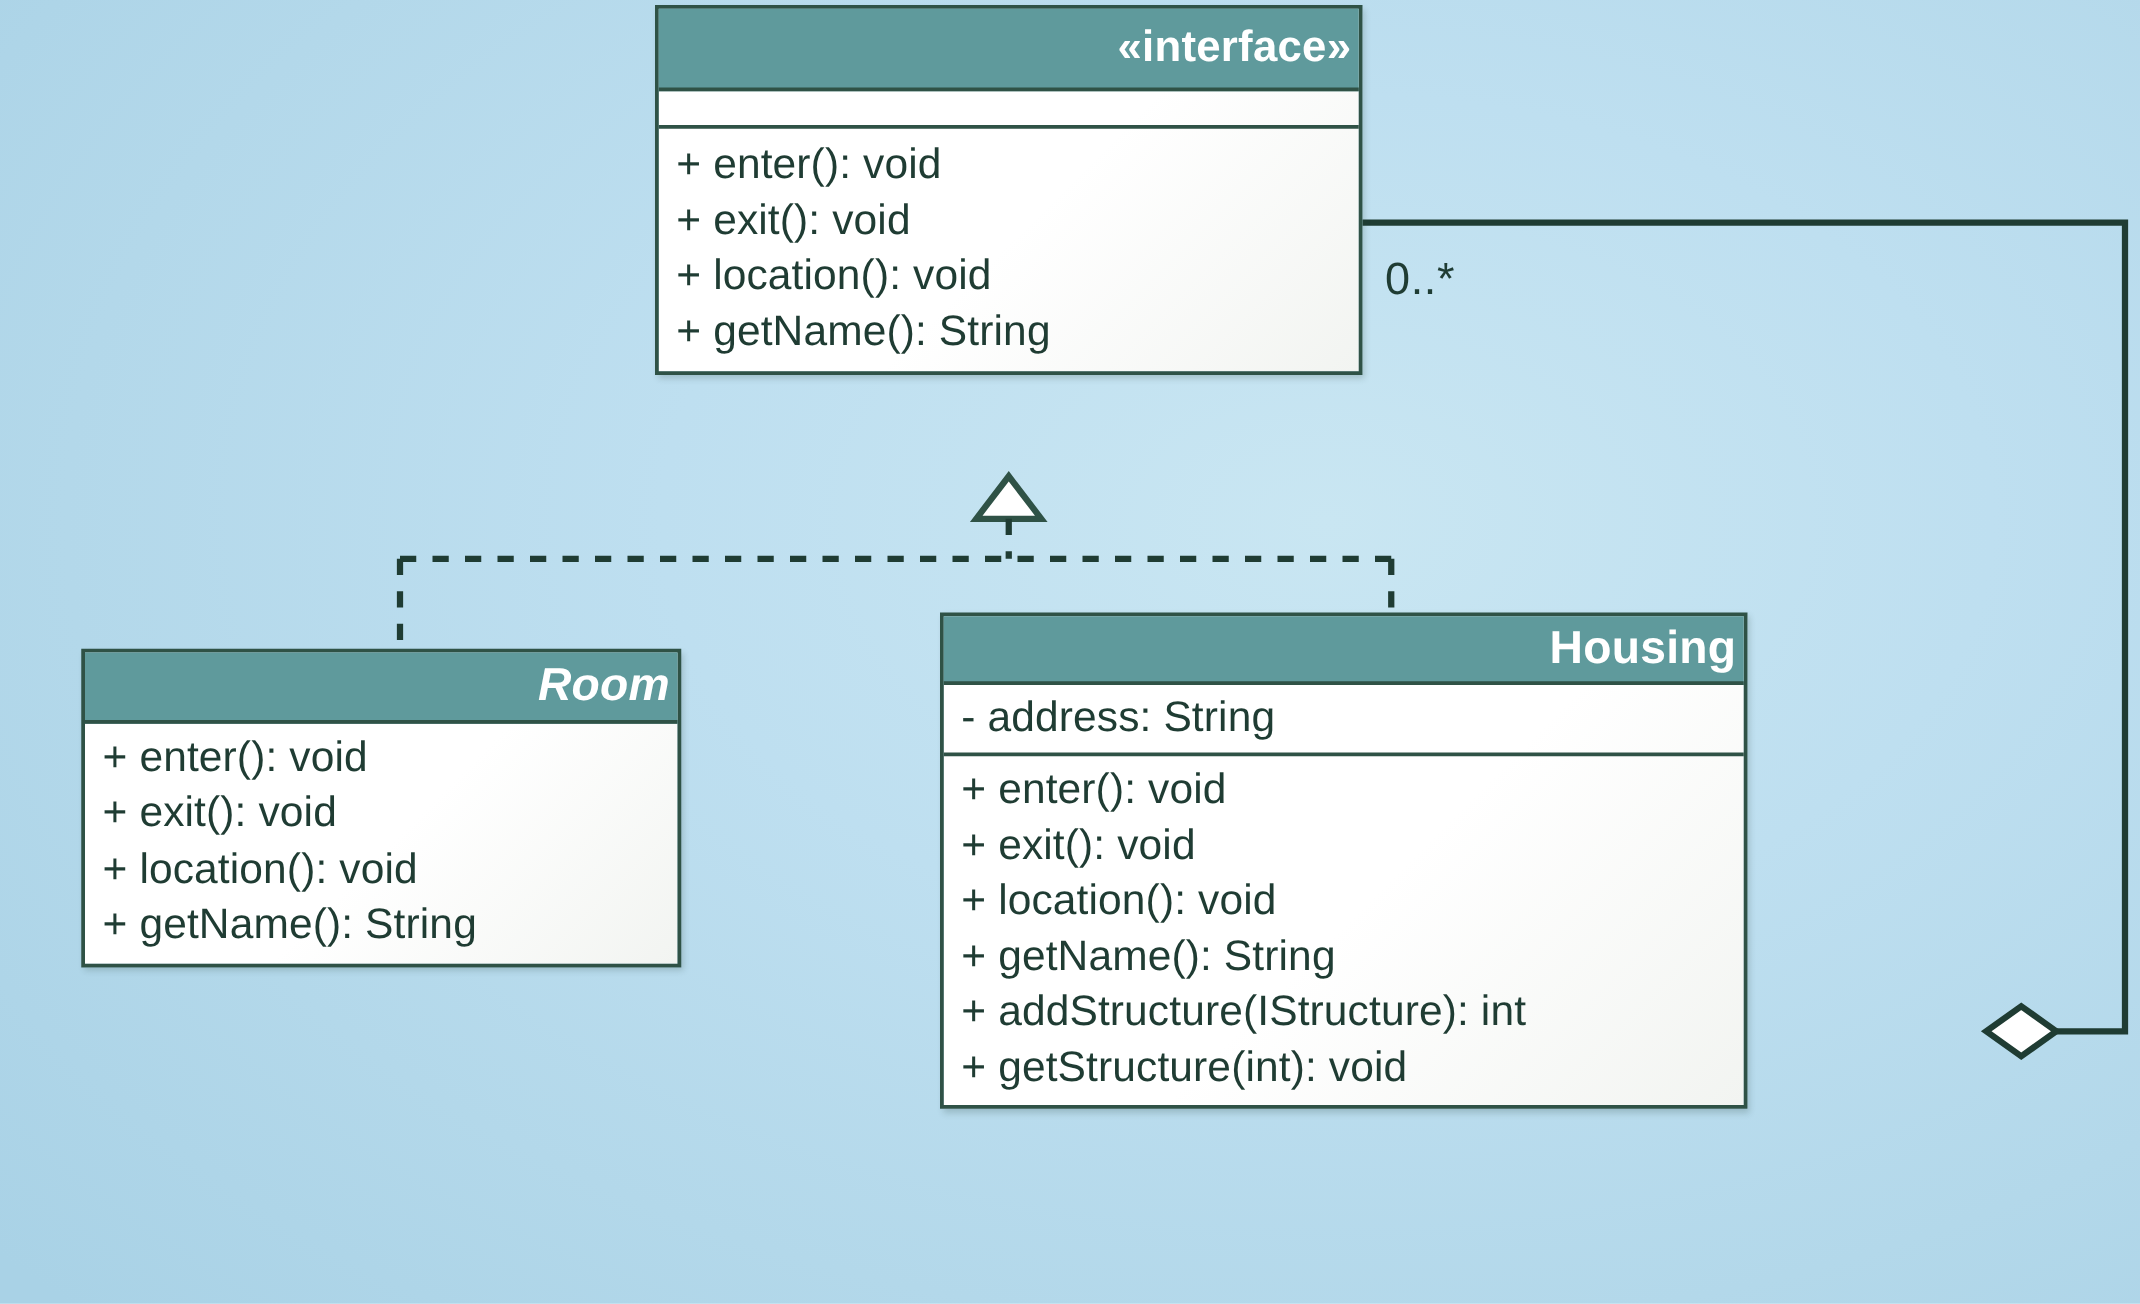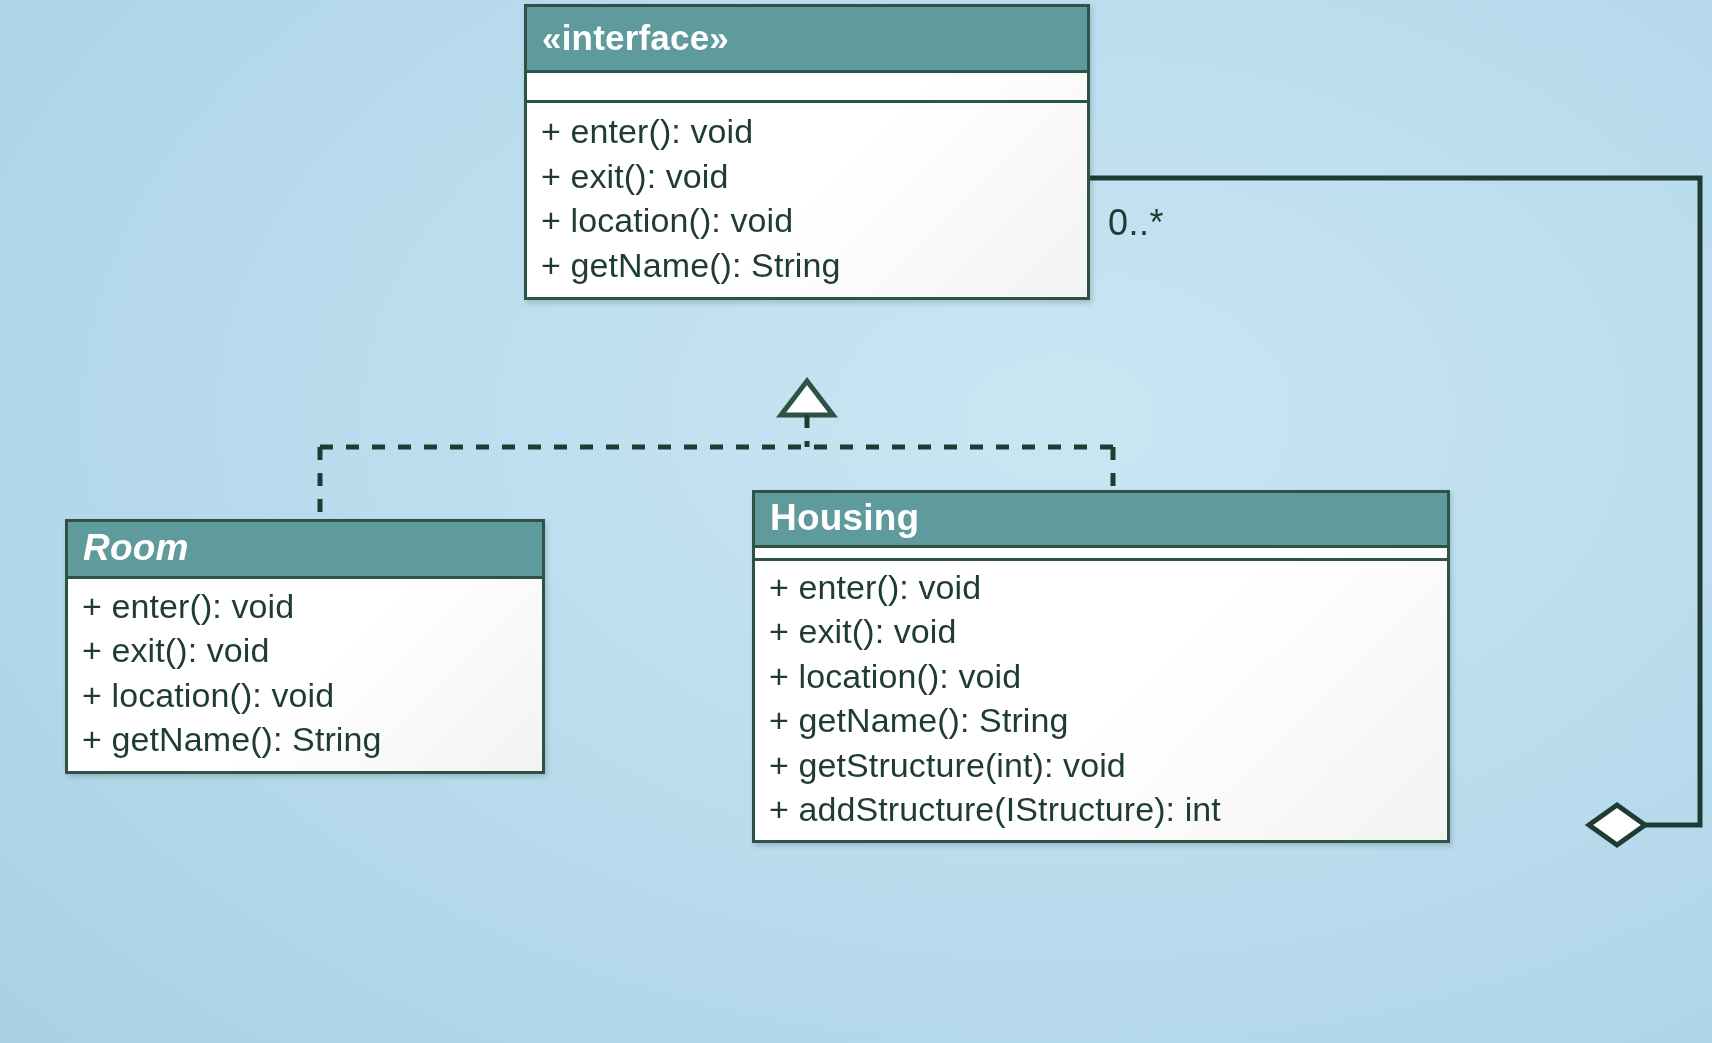--- a/index.html
+++ b/index.html
@@ -33,22 +33,22 @@
     position: absolute;
     box-sizing: border-box;
     border: 3px solid #2f5246;
     background: linear-gradient(135deg, #ffffff 0%, #ffffff 55%, #f2f4f1 100%);
     box-shadow: 2px 3px 5px rgba(40,70,60,0.22);
   }
   .uml-header {
     background: #5f9a9c;
     border-bottom: 3px solid #2f5246;
     color: #ffffff;
-    text-align: left;
-    padding: 7px 6px 9px 15px;
+    text-align: right;
+    padding: 7px 6px 9px 5px;
     line-height: 1.18;
   }
   .uml-header .stereotype {
     display: block;
     font-size: 35px;
     font-weight: bold;
     letter-spacing: 0.2px;
   }
   .uml-header .cls-name {
     display: block;
@@ -104,21 +104,21 @@
     padding-bottom: 6px;
   }
   #box-room .uml-compartment.ops {
     padding-top: 5px;
     padding-bottom: 9px;
   }
 
   #box-housing {
     left: 752px;
     top: 490px;
-    width: 698px;
+    width: 646px;
   }
   #box-housing .uml-header {
     padding-top: 3px;
     padding-bottom: 5px;
   }
   #box-housing .uml-compartment.ops {
     padding-top: 4px;
     padding-bottom: 8px;
   }
 
@@ -187,24 +187,25 @@
       <div class="uml-row">+ location(): void</div>
       <div class="uml-row">+ getName(): String</div>
     </div>
   </div>
 
   <div class="uml-box" id="box-housing">
     <div class="uml-header">
       <span class="cls-name">Housing</span>
     </div>
     <div class="uml-compartment attrs">
+      <div class="uml-row">- address: String</div>
     </div>
     <div class="uml-compartment ops">
       <div class="uml-row">+ enter(): void</div>
       <div class="uml-row">+ exit(): void</div>
       <div class="uml-row">+ location(): void</div>
       <div class="uml-row">+ getName(): String</div>
+      <div class="uml-row">+ addStructure(IStructure): int</div>
       <div class="uml-row">+ getStructure(int): void</div>
-      <div class="uml-row">+ addStructure(IStructure): int</div>
     </div>
   </div>
 
 </div>
 
 </body></html>

